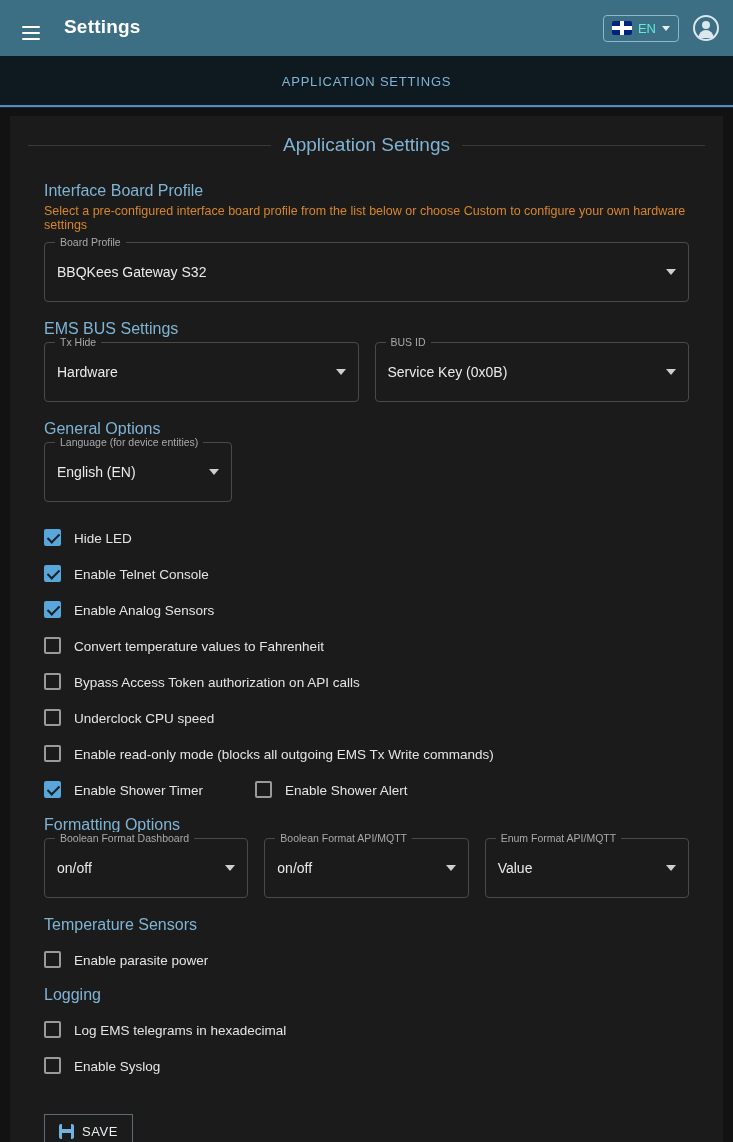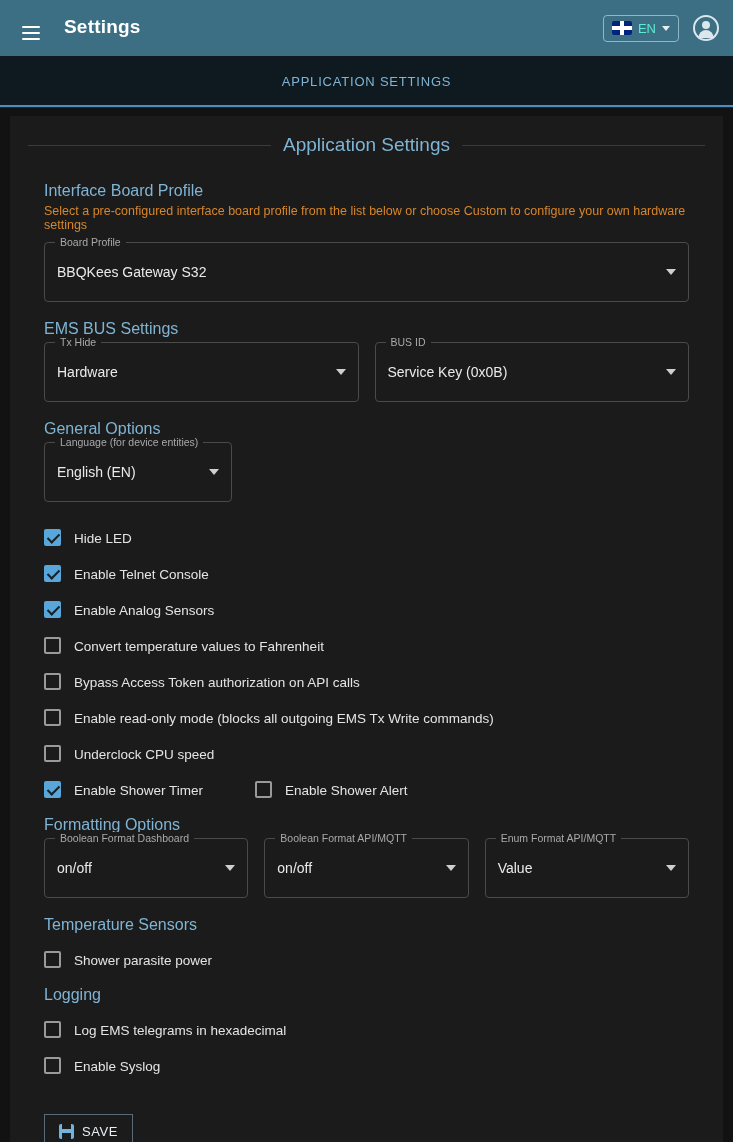--- a/index.html
+++ b/index.html
@@ -310,25 +310,25 @@
     <div class="check-row">
       <span class="cb"></span>
       <span class="cb-label">Convert temperature values to Fahrenheit</span>
     </div>
     <div class="check-row">
       <span class="cb"></span>
       <span class="cb-label">Bypass Access Token authorization on API calls</span>
     </div>
     <div class="check-row">
       <span class="cb"></span>
+      <span class="cb-label">Underclock CPU speed</span>
+    </div>
+    <div class="check-row">
+      <span class="cb"></span>
       <span class="cb-label">Enable read-only mode (blocks all outgoing EMS Tx Write commands)</span>
-    </div>
-    <div class="check-row">
-      <span class="cb"></span>
-      <span class="cb-label">Underclock CPU speed</span>
     </div>
     <div class="check-row">
       <span class="cb checked"></span>
       <span class="cb-label">Enable Shower Timer</span>
       <span class="cb inline-gap"></span>
       <span class="cb-label">Enable Shower Alert</span>
     </div>
   </div>
 
   
@@ -351,21 +351,21 @@
         <span class="arrow"></span>
       </div>
     </div>
   </div>
 
   
   <div class="block">
     <div class="section-title">Temperature Sensors</div>
     <div class="check-row">
       <span class="cb"></span>
-      <span class="cb-label">Shower parasite power</span>
+      <span class="cb-label">Enable parasite power</span>
     </div>
   </div>
 
   
   <div class="block">
     <div class="section-title">Logging</div>
     <div class="check-row">
       <span class="cb"></span>
       <span class="cb-label">Log EMS telegrams in hexadecimal</span>
     </div>

